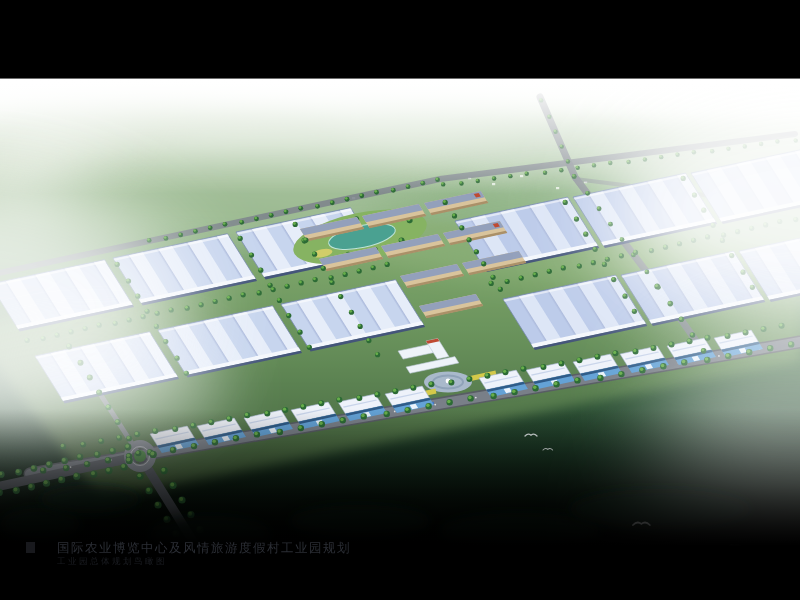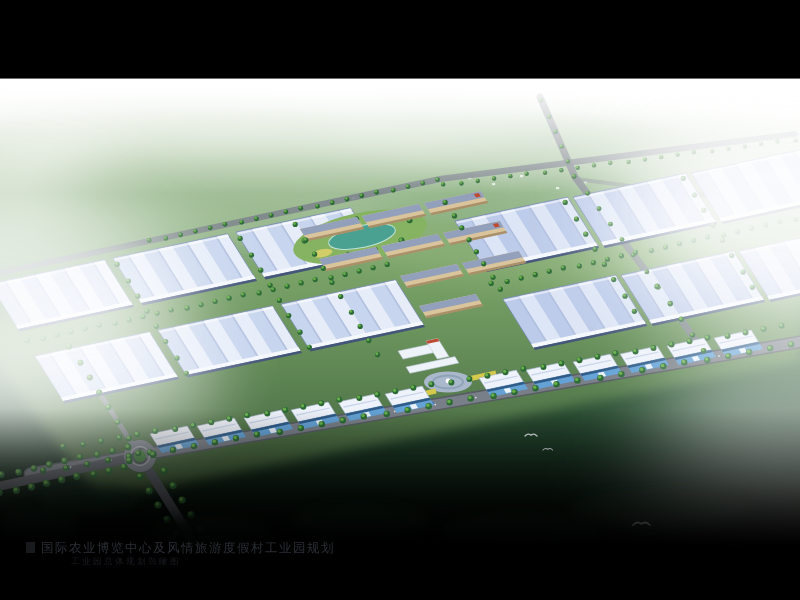--- a/index.html
+++ b/index.html
@@ -1,24 +1,24 @@
 <!DOCTYPE html>
 <html style="--letterbox: #000000; --sky-top: #f4faf2; --far-green: #b9cdae; --mid-green: #6f9a68; --park-ground: #86ab67; --roof-base: #c7d5ee; --roof-stripe: #e6edf9; --roof-base-right: #bccbea; --roof-stripe-right: #dde6f6; --roof-edge: #7386ad; --roof-eave: #f4f7fc; --roof-shadow: #44557a; --campus-wall: #d9c49c; --campus-roof: #93a0bb; --campus-shadow: #aa9068; --campus-accent-red: #bf4a32; --pond: #4aa191; --pond-edge: #bfe3d8; --road: #7d838c; --road-dark: #585d64; --road-line: #e9eaec; --tree-dark: #2c6b35; --tree-light: #67ae4a; --workshop-roof: #eef2fa; --workshop-front: #64a2d6; --workshop-band: #2f5b88; --plaza: #a9b9cb; --plaza-ring: #8fa2b8; --gate-white: #eef3f9; --flowerbed: #d4c94a; --bird: #f5f8fa; --mist: #ffffff; --foreground-dark: #0f2416; --caption-text: #2b2e35; --caption-subtext: #1a1c21;"><head>
 <meta charset="utf-8">
 <style>
   html,body{margin:0;padding:0;background:#000;}
   .stage{position:relative;width:800px;height:600px;background:#000;overflow:hidden;
          font-family:"DejaVu Sans",sans-serif;}
   .photo{position:absolute;left:0;top:78px;width:800px;height:467px;overflow:hidden;
          border-top:1px solid #6e6e6e;}
   .photo svg{display:block;}
-  .caption{position:absolute;left:26px;top:540px;display:flex;gap:6px;align-items:flex-start;z-index:5;}
+  .caption{position:absolute;left:26px;top:540px;display:flex;gap:22px;align-items:flex-start;z-index:5;}
   .logo{width:9px;height:11px;margin-top:2px;background:var(--caption-text,#2b2e35);opacity:.55;}
   .cap1{font-size:12.5px;line-height:1.2;color:var(--caption-text,#2b2e35);letter-spacing:1.5px;white-space:nowrap;}
-  .cap2{font-size:8.5px;line-height:1.5;color:var(--caption-subtext,#1a1c21);letter-spacing:2.5px;margin-left:30px;white-space:nowrap;}
+  .cap2{font-size:8.5px;line-height:1.5;color:var(--caption-subtext,#1a1c21);letter-spacing:2.5px;white-space:nowrap;}
 </style>
 </head>
 <body>
 
 <div class="stage">
   <div class="photo">
     <svg id="scene" width="800" height="467" viewBox="0 0 800 467">
         <defs>
           <linearGradient id="bg" x1="0" y1="0" x2="0" y2="1">
             <stop offset="0" stop-color="#ffffff" stop-opacity="1"></stop>

